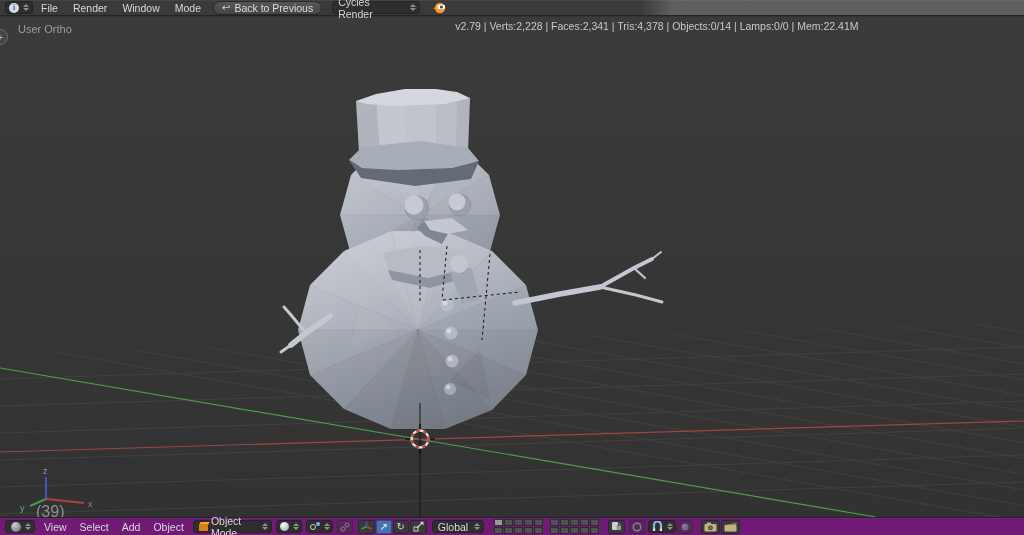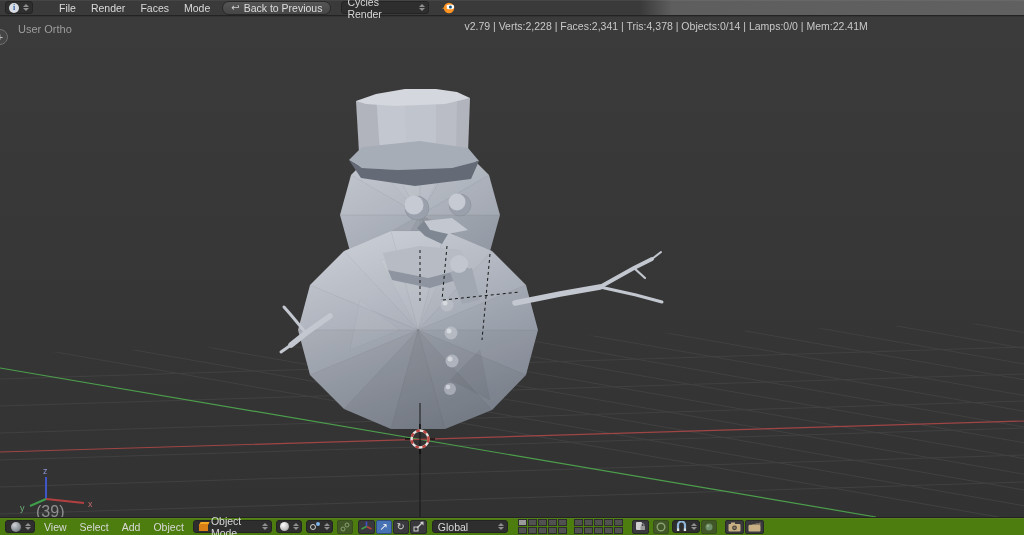--- a/index.html
+++ b/index.html
@@ -17,21 +17,21 @@
   }
   .dd{display:flex;align-items:center;height:13px;background:#2e2e2e;border:1px solid #242424;
       border-radius:3px;padding:0 3px 0 5px;color:#d8d8d8;}
   .editor-dd{margin-left:5px;padding-left:3px;}
   .arrows{display:flex;flex-direction:column;justify-content:center;margin-left:4px;gap:1px;}
   .arrows i{display:block;width:0;height:0;border-left:3px solid transparent;border-right:3px solid transparent;}
   .arrows .up{border-bottom:3px solid #8f8f8f;}
   .arrows .dn{border-top:3px solid #8f8f8f;}
   .info-ic{display:inline-flex;align-items:center;justify-content:center;width:10px;height:10px;border-radius:50%;
      background:#d9dde3;color:#2f5fa3;font-weight:bold;font-size:8px;line-height:10px;font-family:"Liberation Serif",serif;}
-  .menus{display:flex;align-items:center;margin-left:26px;gap:15px;}
+  .menus{display:flex;align-items:center;margin-left:8px;gap:15px;}
   .menu-item{cursor:default;color:#d9d9d9;}
   .pbtn{display:flex;align-items:center;gap:4px;height:14px;margin-left:12px;padding:0 8px;
      background:linear-gradient(#555,#464646);border:1px solid #282828;border-radius:7px;
      color:#ddd;font-size:10.5px;}
   .bicon{font-size:10px;color:#cfcfcf;line-height:10px;}
   .engine-dd{margin-left:10px;width:88px;justify-content:space-between;}
   .blogo{margin-left:12px;display:inline-flex;}
   .stats{margin-left:8px;color:#c9c9c9;white-space:nowrap;margin-top:36px;}
 
   
@@ -40,21 +40,21 @@
   .viewport svg{position:absolute;top:-17px;left:0;}
   .vlabel{position:absolute;top:6px;left:18px;font-size:11px;color:#9d9d9d;}
   .flabel{position:absolute;top:486px;left:36px;font-size:16px;color:#8f8f8f;}
   .plusbtn{position:absolute;top:12px;left:-8px;width:16px;height:16px;border-radius:50%;
     background:#454545;border:1px solid #6e6e6e;color:#bbb;font-size:11px;line-height:14px;
     text-align:center;}
 
   
   .toolbar{
     position:absolute;bottom:0;left:0;width:1024px;height:18px;
-    display:flex;align-items:center;background:#4d7c0f;border-top:1px solid #232323;
+    display:flex;align-items:center;background:#701a75;border-top:1px solid #232323;
     box-shadow:inset 0 1px 0 rgba(255,255,255,.05);
     font-size:10.5px;color:#d6d6d6;z-index:5;
   }
   .ed3d{margin-left:5px;}
   .ball{width:10px;height:10px;border-radius:50%;background:radial-gradient(circle at 35% 30%,#cfd3d8,#8b9097 60%,#5d6166);}
   .tmenus{display:flex;align-items:center;margin-left:9px;gap:13px;}
   .mode-dd{margin-left:9px;width:79px;justify-content:space-between;}
   .cube{width:9px;height:9px;position:relative;margin-right:5px;}
   .cube b{position:absolute;left:0;top:2px;width:9px;height:7px;background:#d87f16;}
   .cube i{position:absolute;left:0;top:0;width:9px;height:3px;background:#f5a623;transform:skewX(-28deg);transform-origin:bottom left;}
@@ -62,21 +62,21 @@
   .sphere{width:9px;height:9px;border-radius:50%;background:radial-gradient(circle at 35% 30%,#fff,#c2c2c2 60%,#8a8a8a);}
   .pivot{position:relative;width:10px;height:10px;}
   .pivot u{position:absolute;left:0;top:2px;width:6px;height:6px;border:1px solid #cfcfcf;border-radius:50%;}
   .pivot s{position:absolute;right:0;top:0;width:4px;height:4px;background:#7fb3e8;border-radius:50%;}
   .ibtn{display:flex;align-items:center;justify-content:center;height:14px;min-width:16px;
      background:#39393d;border:1px solid #2a2a2a;border-radius:2px;margin-left:1px;padding:0 2px;}
   .ibtn.dim{opacity:.55;}
   .ibtn.active{background:#4772b3;border-color:#2f4d7e;}
   .ibtn .glyph{color:#d5d5d5;font-size:10px;line-height:10px;}
   .ibtn.active .glyph{color:#fff;}
-  .ori-dd{margin-left:5px;width:76px;justify-content:space-between;}
+  .ori-dd{margin-left:5px;width:52px;justify-content:space-between;}
   .layers{display:flex;gap:7px;margin-left:10px;}
   .lgroup{display:grid;grid-template-columns:repeat(5,9px);grid-template-rows:repeat(2,7px);gap:1px;}
   .cell{background:#515151;border:1px solid #2d2d2d;}
   .cell.on{background:#9a9a9a;}
   svg.mini{display:block;}
 
   .spacer{flex:1;}
 </style>
 </head>
 <body>
@@ -87,21 +87,21 @@
     <div class="dd editor-dd">
       <span class="info-ic">i</span>
       <span class="arrows">
           <i class="up"></i>
           <i class="dn"></i>
         </span>
     </div>
     <nav class="menus">
       <span class="menu-item">File</span>
       <span class="menu-item">Render</span>
-      <span class="menu-item">Faces</span>
+      <span class="menu-item">Window</span>
       <span class="menu-item">Mode</span>
     </nav>
     <button class="pbtn">
       <span class="bicon">↩</span>
       <span>Back to Previous</span>
     </button>
     <div class="dd engine-dd">
       <span>Cycles Render</span>
       <span class="arrows">
           <i class="up"></i>

